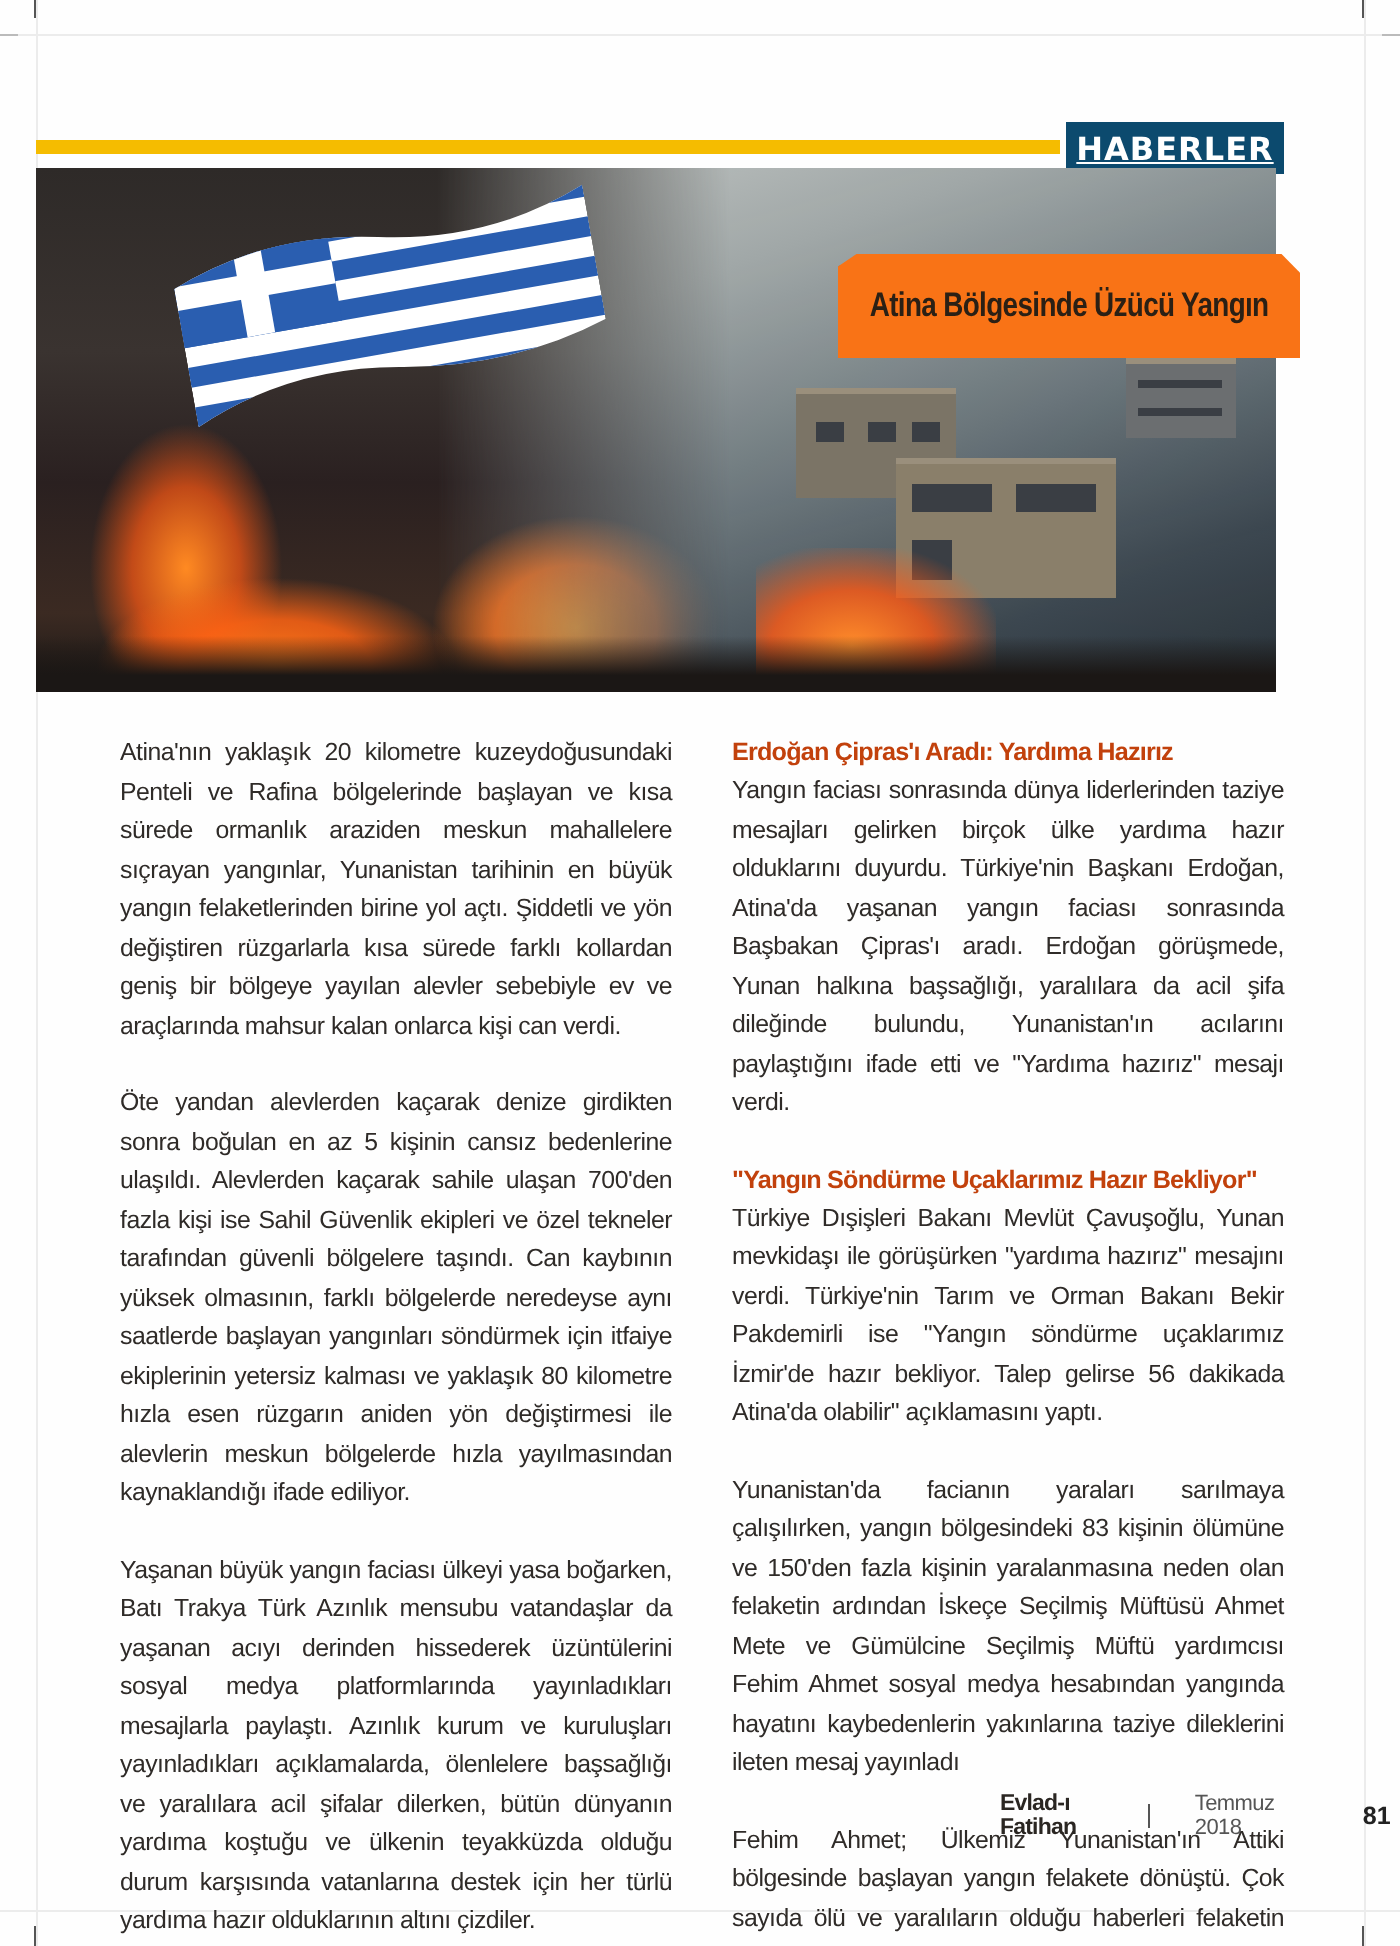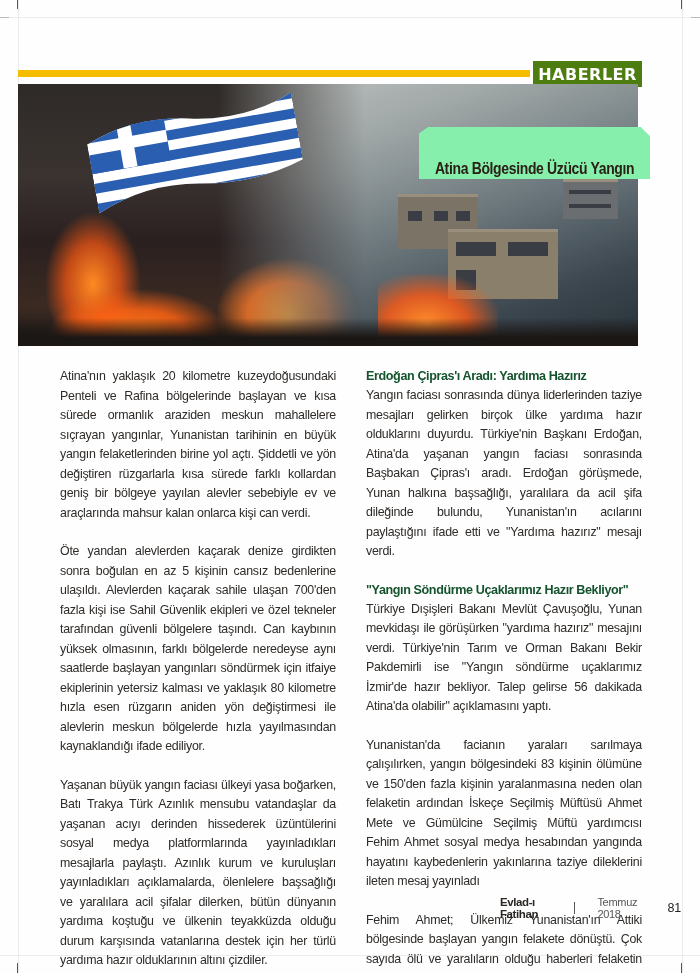--- a/index.html
+++ b/index.html
@@ -8,23 +8,24 @@
 
   
   .trim-v { position: absolute; top: 0; bottom: 0; width: 1px; background: #ececec; }
   .trim-h { position: absolute; left: 0; right: 0; height: 1px; background: #ececec; }
   .crop { position: absolute; background: #555; }
 
   
   .top-rule { position: absolute; left: 18px; top: 70px; width: 512px; height: 7px; background: #f5bc00; }
   .section-tag {
     position: absolute; left: 533px; top: 61px; width: 109px; height: 26px;
-    background: #4d7c0f; color: #fff; font-weight: bold; font-size: 16px;
+    background: #0c4a6e; color: #fff; font-weight: bold; font-size: 16px;
     letter-spacing: 0.5px; display: flex; align-items: center; justify-content: center;
     font-family: "DejaVu Sans", sans-serif;
+    text-decoration: underline;
   }
 
   
   .hero {
     position: absolute; left: 18px; top: 84px; width: 620px; height: 262px; overflow: hidden;
     background:
       radial-gradient(ellipse 120px 60px at 120px 250px, #ff7a1a 0%, rgba(255,100,20,0.85) 40%, rgba(0,0,0,0) 75%),
       radial-gradient(ellipse 90px 70px at 270px 230px, #ff9a2a 0%, rgba(255,110,20,0.9) 45%, rgba(0,0,0,0) 80%),
       radial-gradient(ellipse 60px 90px at 75px 200px, #ff8a22 0%, rgba(255,90,20,0.7) 45%, rgba(0,0,0,0) 80%),
       radial-gradient(ellipse 70px 40px at 420px 240px, #ff6a1a 0%, rgba(255,90,20,0.6) 45%, rgba(0,0,0,0) 80%),
@@ -46,42 +47,42 @@
   }
   .hero .ground {
     position: absolute; left: 0; bottom: 0; width: 620px; height: 28px;
     background: linear-gradient(180deg, rgba(20,18,16,0) 0%, #1b1715 70%);
   }
   .flag { position: absolute; left: 72px; top: 22px; transform: rotate(-10deg); }
 
   
   .title-banner {
     position: absolute; left: 419px; top: 127px; width: 231px; height: 52px;
-    background: #86efac; display: flex; align-items: flex-end; justify-content: center;
+    background: #f97316; display: flex; align-items: center; justify-content: center;
     clip-path: polygon(4% 0, 96% 0, 100% 18%, 100% 100%, 0 100%, 0 12%);
     box-shadow: 0 2px 2px rgba(0,0,0,0.25);
   }
   .title-banner span {
     color: #2b2015; font-weight: bold; font-size: 17px; letter-spacing: -0.4px;
     font-family: "Liberation Sans", sans-serif; transform: scaleX(0.82); white-space: nowrap;
   }
 
   
   .col { position: absolute; top: 367px; width: 276px; font-size: 12.4px; line-height: 19.5px; color: #2f2b28; }
   .col-left { left: 60px; }
   .col-right { left: 366px; }
   .col p { text-align: justify; margin-bottom: 19px; letter-spacing: -0.25px; }
-  .col h3 { font-size: 12.6px; font-weight: bold; color: #14532d; line-height: 19px; letter-spacing: -0.4px; }
+  .col h3 { font-size: 12.6px; font-weight: bold; color: #c2410c; line-height: 19px; letter-spacing: -0.4px; }
 
   
   .footer { position: absolute; top: 900px; left: 500px; height: 16px; display: flex; align-items: center; gap: 20px; }
   .footer .mag { font-size: 11.5px; font-weight: bold; color: #2a2622; letter-spacing: -0.4px; }
   .footer .sep { width: 1px; height: 12px; background: #555; margin: 0 3px; }
   .footer .date { font-size: 11px; color: #555; letter-spacing: -0.3px; }
-  .footer .page { font-size: 12.5px; font-weight: normal; color: #222; margin-left: 6px; }
+  .footer .page { font-size: 12.5px; font-weight: bold; color: #222; margin-left: 20px; }
   .footer .bar { width: 50px; height: 6px; background: #f5bc00; margin-left: 3px; }
 </style>
 </head>
 <body>
 
 <div class="trim-v" style="left:18px;"></div>
 <div class="trim-v" style="left:682px;"></div>
 <div class="trim-h" style="top:17px;"></div>
 <div class="trim-h" style="top:955px;"></div>
 <div class="crop" style="left:17px;top:0;width:1px;height:9px;"></div>

